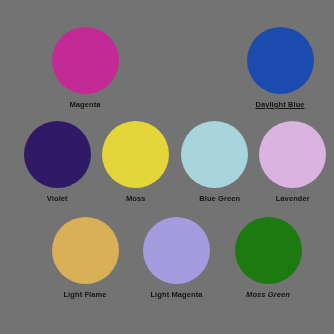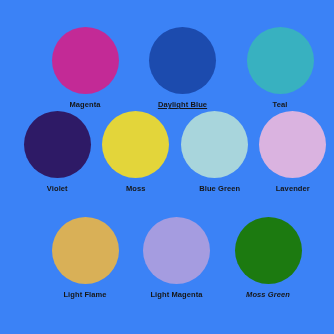--- a/index.html
+++ b/index.html
@@ -36,21 +36,21 @@
   #swatch-row-1 {
     top: 27px;
     padding-left: 44px;
     padding-right: 13px;
     box-sizing: border-box;
     justify-content: space-between;
   }
 
   
   #swatch-row-2 {
-    top: 111px;
+    top: 121px;
     padding-left: 18px;
     padding-right: 2px;
     box-sizing: border-box;
     justify-content: center;
   }
 
   
   #swatch-row-3 {
     top: 217px;
     padding-left: 44px;
@@ -81,38 +81,34 @@
     color: #161616;
     letter-spacing: 0.1px;
     text-align: center;
     line-height: 10px;
     white-space: nowrap;
   }
 </style>
 </head>
 <body style="background-color: rgb(255, 255, 255);">
 
-<div id="palette-board" style="background-color: #3b82f6;">
+<div id="palette-board" style="background-color: #737373;">
 
   <div class="swatch-row" id="swatch-row-1">
 
     <div class="swatch">
       <span class="swatch-dot" style="background-color: rgb(195, 42, 150);"></span>
       <span class="swatch-label" style="color: rgb(22, 22, 22);">Magenta</span>
     </div>
 
     <div class="swatch">
       <span class="swatch-dot" style="background-color: rgb(28, 75, 174);"></span>
       <span class="swatch-label" style="color: rgb(22, 22, 22); text-decoration: underline;">Daylight Blue</span>
     </div>
 
-    <div class="swatch">
-      <span class="swatch-dot" style="background-color: rgb(56, 177, 192);"></span>
-      <span class="swatch-label" style="color: rgb(22, 22, 22);">Teal</span>
-    </div>
 
   </div>
 
   <div class="swatch-row" id="swatch-row-2">
 
     <div class="swatch">
       <span class="swatch-dot" style="background-color: rgb(46, 26, 102);"></span>
       <span class="swatch-label" style="color: rgb(22, 22, 22);">Violet</span>
     </div>
 

